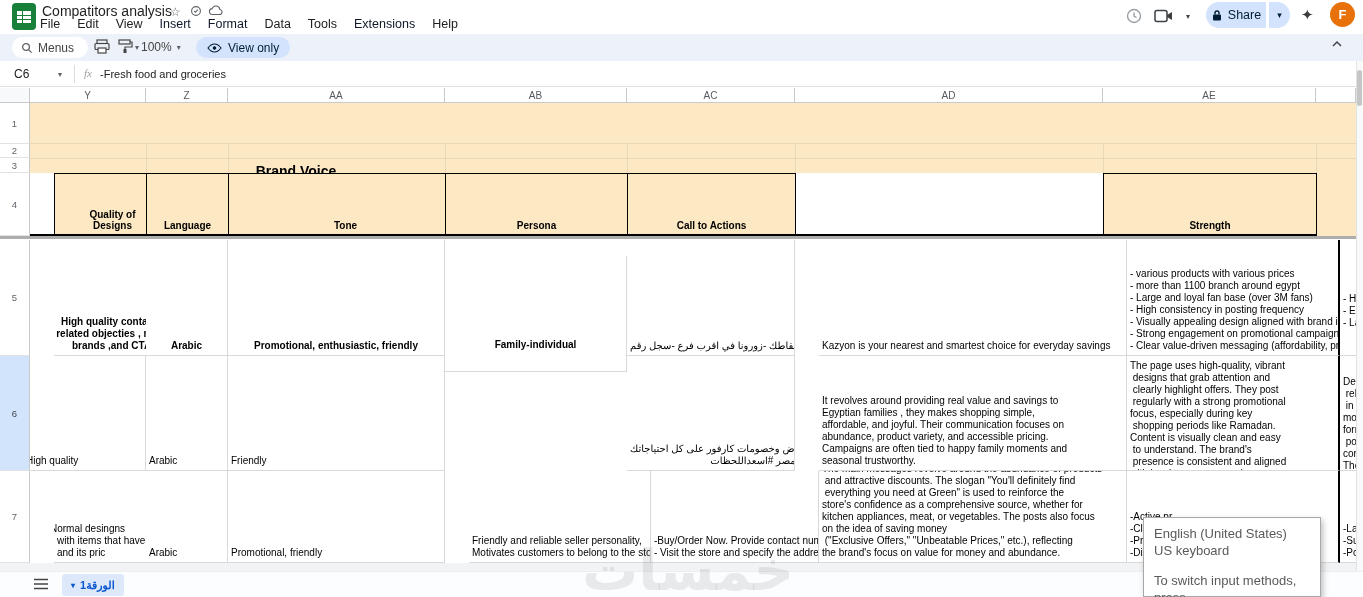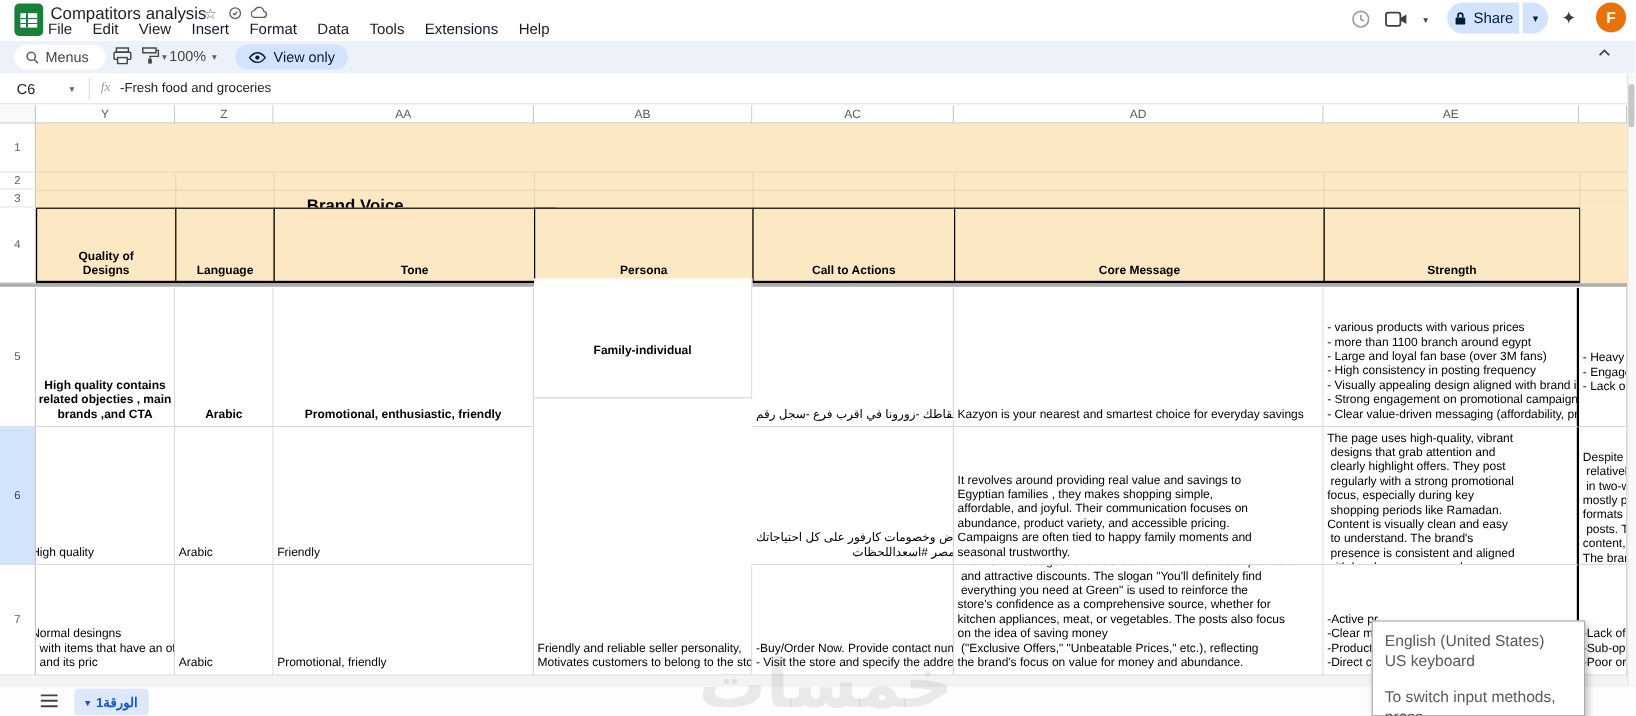--- a/index.html
+++ b/index.html
@@ -71,21 +71,21 @@
 
   .h4 { position:absolute; top:85px; height:63px; background:#fce8c3; border:1px solid #000;
     font-size:10px; font-weight:700; color:#000; display:flex; flex-direction:column;
     justify-content:flex-end; align-items:center; text-align:center; padding:2px 2px 4px 2px; }
   #blackbar { position:absolute; left:30px; top:146px; width:1286px; height:2px; background:#000; }
   #frozen-shadow { position:absolute; left:0; top:148px; width:1356px; height:3px; background:#adadad; }
 
   .c { position:absolute; background:#fff; border-right:1px solid #d9d9d9; border-bottom:1px solid #d9d9d9;
     font-size:10px; line-height:12px; color:#000; overflow:hidden; display:flex; flex-direction:column;
     justify-content:flex-end; padding:2px 3px 3px 3px; }
-  .pre { white-space:pre; }
+  .pre { white-space:pre;margin-left:24px; }
   .ctr { align-items:center; text-align:center; }
   .b { font-weight:700; }
   .rtl { direction:rtl; text-align:right; align-items:flex-end; white-space:pre; }
   .blackR { border-right:2px solid #000; }
   .clipL { text-indent:-7px; }
 
   #below-strip { position:absolute; left:0; top:475px; width:1356px; height:8px; background:#f1f3f4; }
 
   
   #vscroll { position:absolute; left:1356px; top:61px; width:7px; height:536px; background:#f8f9fa; border-left:1px solid #e3e3e3; }
@@ -247,32 +247,31 @@
   <div class="gline" style="left:1103px;top:56px;width:1px;height:29px"></div>
   <div class="gline" style="left:1316px;top:56px;width:1px;height:29px"></div>
   <div id="banner">Brand Voice</div>
 
   <div class="h4 pre" style="left:30px;width:117px">Quality of
 Designs</div>
   <div class="h4" style="left:146px;width:83px">Language</div>
   <div class="h4" style="left:228px;width:235px">Tone</div>
   <div class="h4" style="left:445px;width:183px">Persona</div>
   <div class="h4" style="left:627px;width:169px">Call to Actions</div>
-  <div class="h4" style="left:795px;width:309px">Core Message</div>
   <div class="h4" style="left:1103px;width:214px">Strength</div>
   <div class="abs tan" style="left:1317px;top:85px;width:39px;height:63px"></div>
   <div id="blackbar"></div>
   <div id="frozen-shadow"></div>
 
   <div class="c ctr b pre" style="left:30px;top:152px;width:116px;height:116px">High quality contains
 related objecties , main
 brands ,and CTA</div>
   <div class="c ctr b" style="left:146px;top:152px;width:82px;height:116px">Arabic</div>
   <div class="c ctr b" style="left:228px;top:152px;width:217px;height:116px">Promotional, enthusiastic, friendly</div>
-  <div class="c ctr b" style="left:445px;top:144px;width:182px;height:100px;padding-bottom:32px">Family-individual</div>
+  <div class="c ctr b" style="left:445px;top:168px;width:182px;height:116px;padding-bottom:20px">Family-individual</div>
   <div class="c rtl" style="left:627px;top:152px;width:168px;height:116px">- اشترك -اجمع نقاطك -زورونا في اقرب فرع -سجل رقم</div>
   <div class="c pre" style="left:795px;top:152px;width:308px;height:116px">Kazyon is your nearest and smartest choice for everyday savings</div>
   <div class="c pre blackR" style="left:1103px;top:152px;width:213px;height:116px">- various products with various prices
 - more than 1100 branch around egypt
 - Large and loyal fan base (over 3M fans)
 - High consistency in posting frequency
 - Visually appealing design aligned with brand identity
 - Strong engagement on promotional campaigns
 - Clear value-driven messaging (affordability, proximity</div>
   <div class="c pre" style="left:1316px;top:152px;width:40px;height:116px;padding-bottom:26px">- Heavy re

